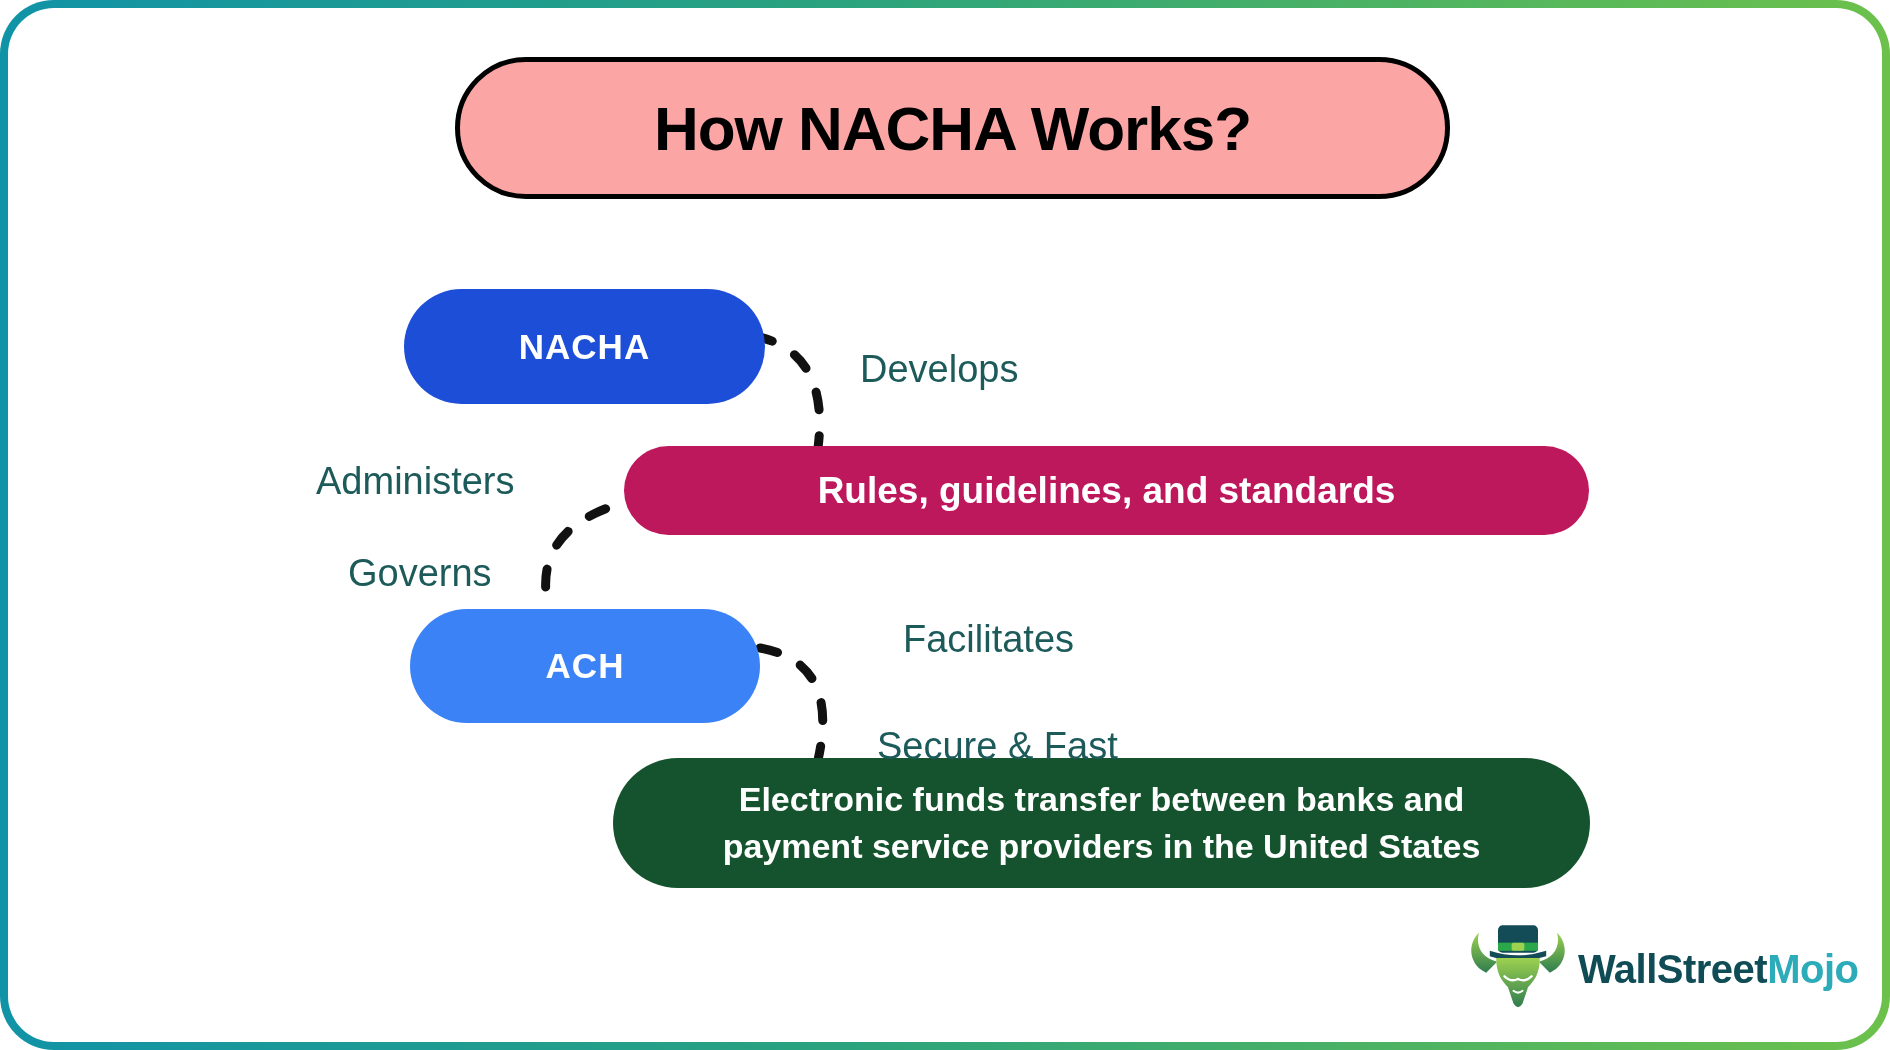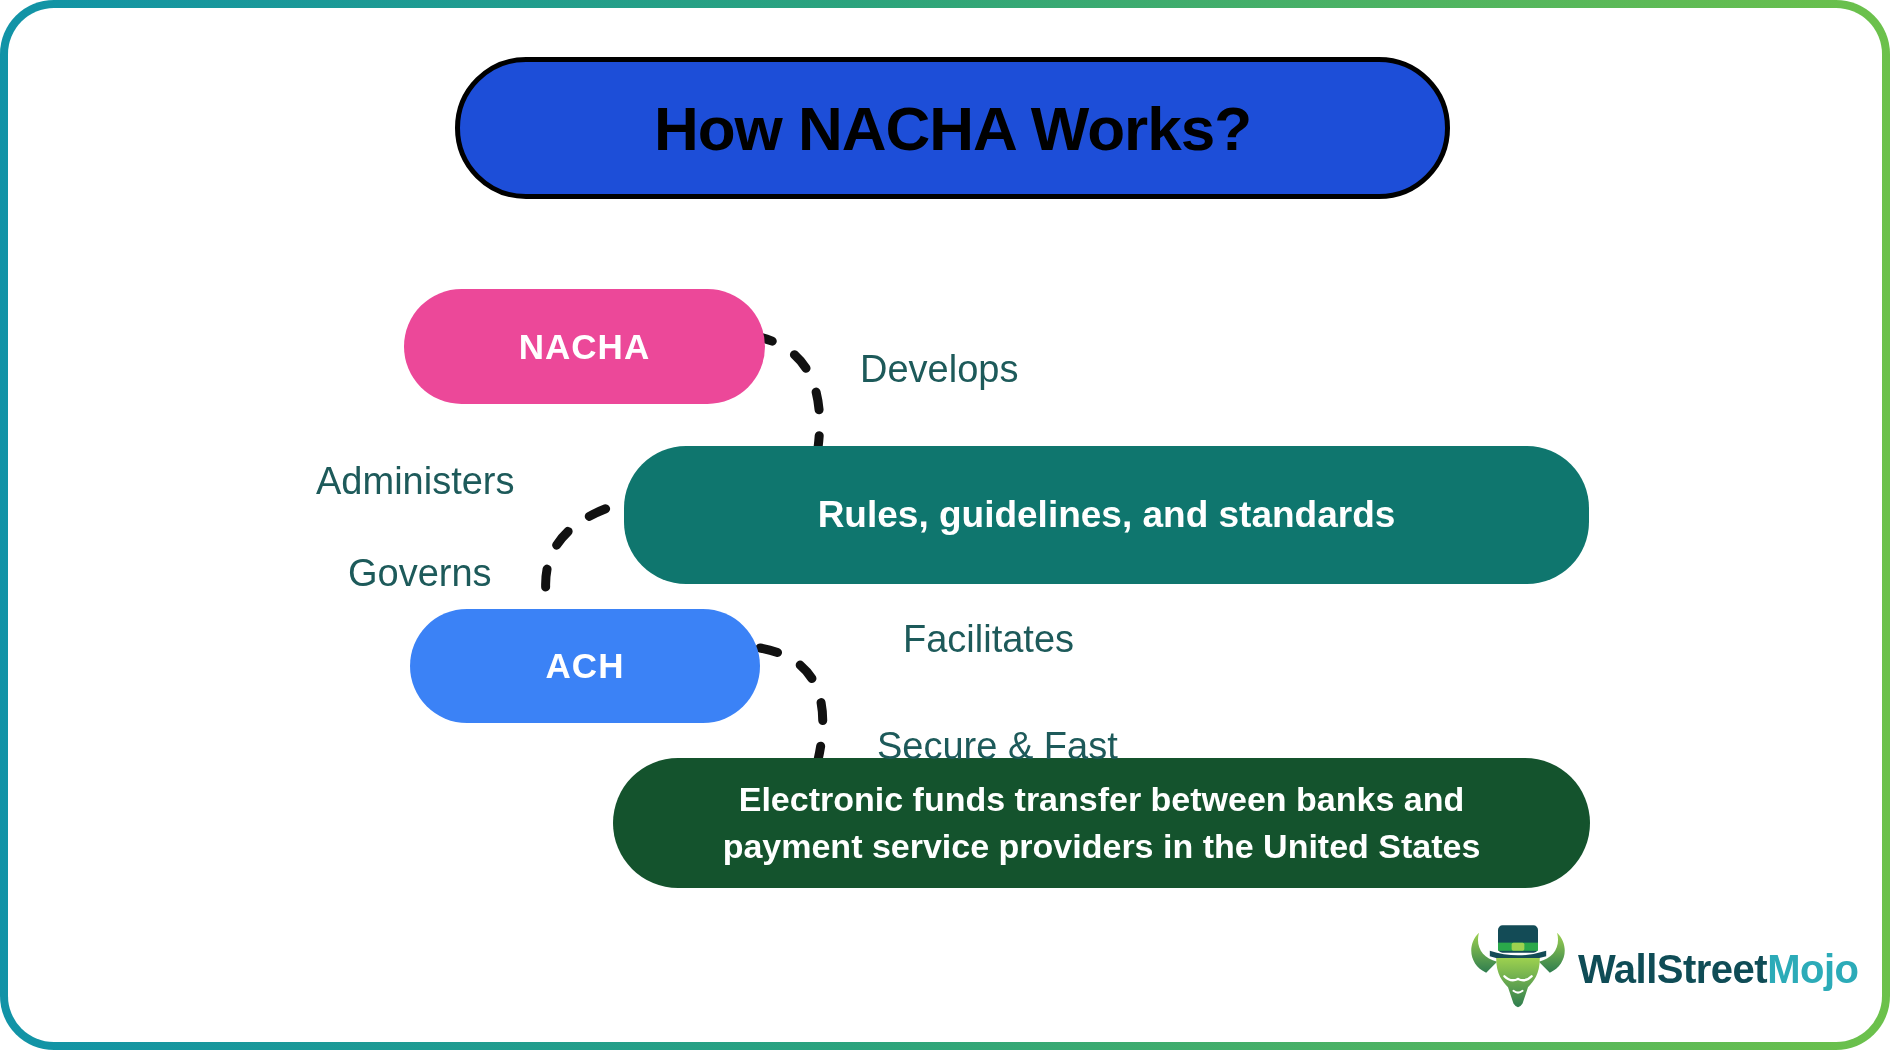--- a/index.html
+++ b/index.html
@@ -13,32 +13,32 @@
   .frame-inner{position:absolute;inset:8px;background:#fff;border-radius:46px;}
 
   
   .connectors{position:absolute;left:0;top:0;width:1890px;height:1050px;pointer-events:none;}
   .connectors path{fill:none;stroke:#111111;stroke-width:9;stroke-linecap:round;
     stroke-dasharray:18 26;}
 
   
   .title-pill{
     position:absolute;left:455px;top:57px;width:985px;height:132px;
-    background:#1d4ed8;border:5px solid #000;border-radius:80px;
+    background:#fca5a5;border:5px solid #000;border-radius:80px;
     display:flex;align-items:center;justify-content:center;
   }
   .title-pill span{font-size:62px;font-weight:900;color:#000;letter-spacing:-1px;}
 
   
   .pill{position:absolute;display:flex;align-items:center;justify-content:center;
     color:#fff;font-weight:700;text-align:center;}
   .pill-nacha{left:404px;top:289px;width:361px;height:115px;border-radius:60px;
-    background:#ec4899;font-size:35px;letter-spacing:1px;}
-  .pill-rules{left:624px;top:446px;width:965px;height:138px;border-radius:62px;
-    background:#0f766e;font-size:37px;}
+    background:#1d4ed8;font-size:35px;letter-spacing:1px;}
+  .pill-rules{left:624px;top:446px;width:965px;height:89px;border-radius:62px;
+    background:#be185d;font-size:37px;}
   .pill-ach{left:410px;top:609px;width:350px;height:114px;border-radius:58px;
     background:#3b82f6;font-size:35px;letter-spacing:1px;}
   .pill-eft{left:613px;top:758px;width:977px;height:130px;border-radius:66px;
     background:#14532d;font-size:34px;flex-direction:column;line-height:1.38;}
 
   
   .edge-label{position:absolute;font-size:38px;font-weight:400;color:#1d5a5a;white-space:nowrap;}
   .lbl-develops{left:860px;top:348px;}
   .lbl-administers{left:316px;top:460px;}
   .lbl-governs{left:348px;top:552px;}

